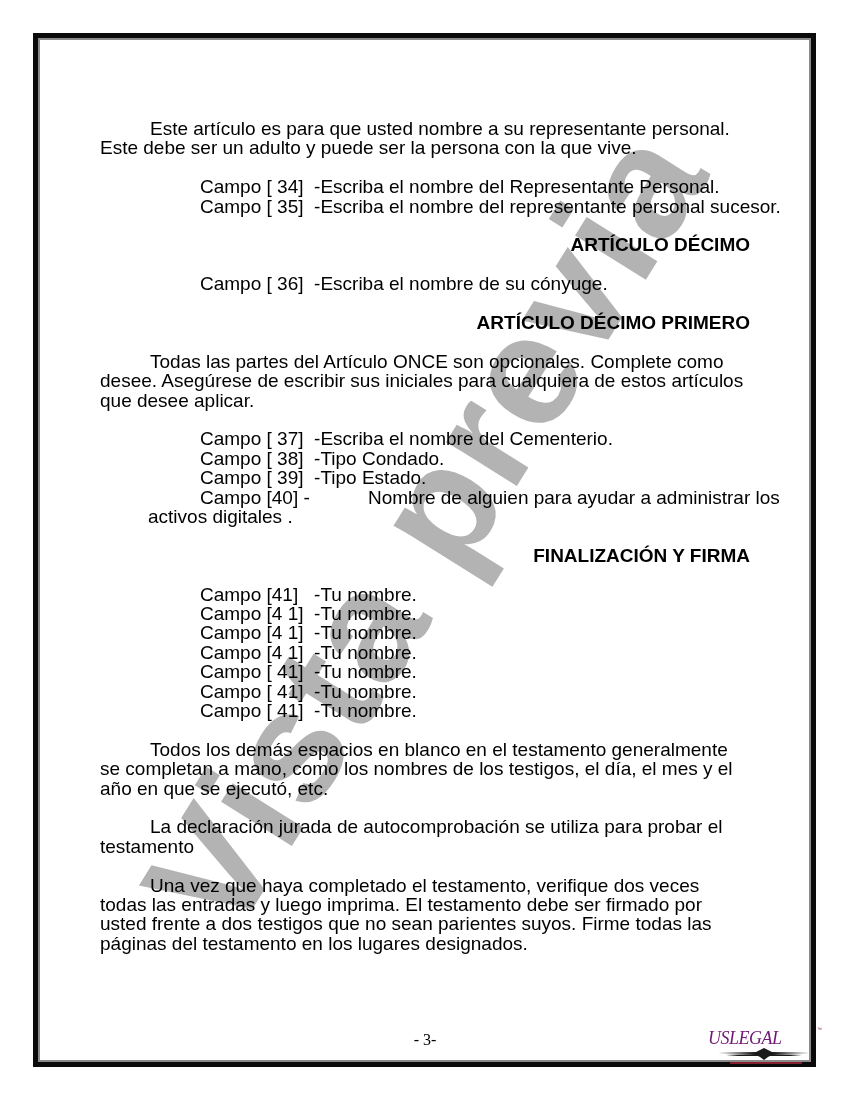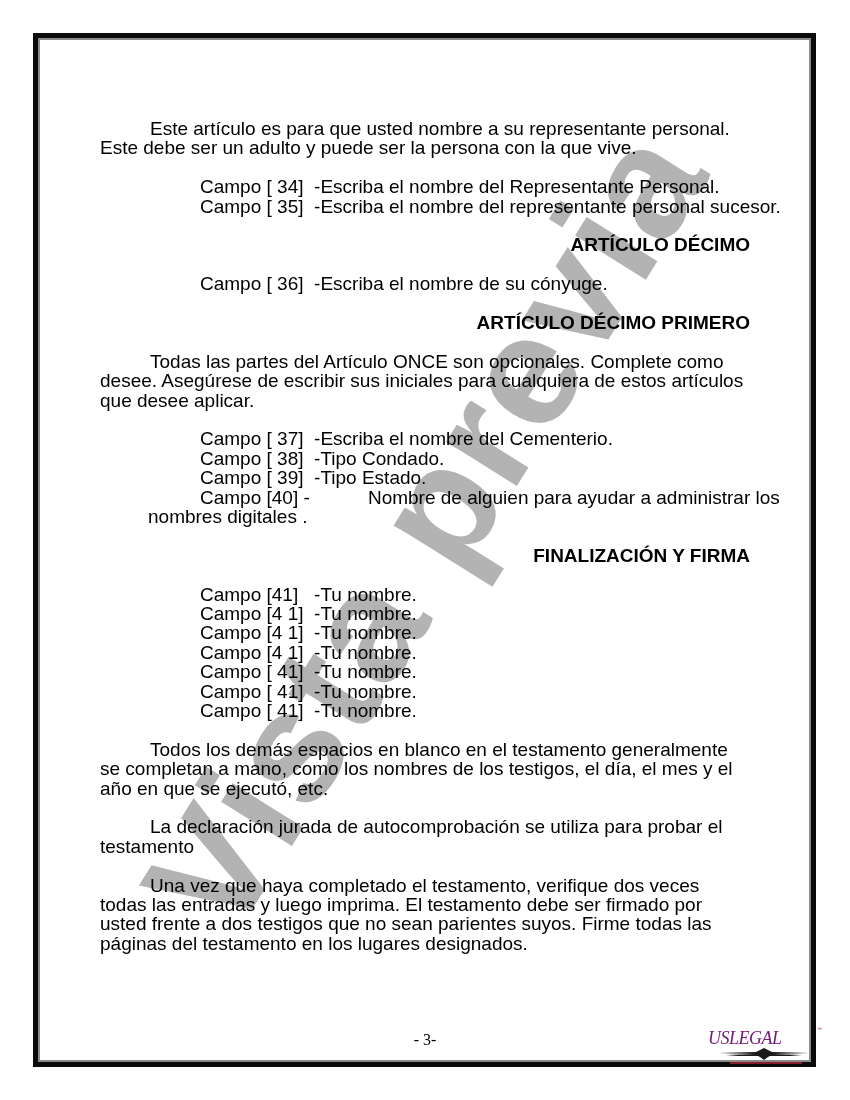--- a/index.html
+++ b/index.html
@@ -148,21 +148,21 @@
     <div class="campo-row"><span>Campo [ 36]</span>  <span>-Escriba el nombre de su cónyuge.</span></div>
   </div>
 
   <div class="heading">ARTÍCULO DÉCIMO PRIMERO</div>
   <p class="para">Todas las partes del Artículo ONCE son opcionales. Complete como desee. Asegúrese de escribir sus iniciales para cualquiera de estos artículos que desee aplicar.</p>
   <div class="campo-list">
     <div class="campo-row"><span>Campo [ 37]</span>  <span>-Escriba el nombre del Cementerio.</span></div>
     <div class="campo-row"><span>Campo [ 38]</span>  <span>-Tipo Condado.</span></div>
     <div class="campo-row"><span>Campo [ 39]</span>  <span>-Tipo Estado.</span></div>
     <div class="campo-row"><span>Campo [40] -</span>           <span>Nombre de alguien para ayudar a administrar los</span></div>
-    <div class="campo-row campo-wrap-continue">nombres digitales .</div>
+    <div class="campo-row campo-wrap-continue">activos digitales .</div>
   </div>
 
   <div class="heading">FINALIZACIÓN Y FIRMA</div>
   <div class="campo-list">
     <div class="campo-row"><span>Campo [41]  </span> <span>-Tu nombre.</span></div>
     <div class="campo-row"><span>Campo [4 1] </span> <span>-Tu nombre.</span></div>
     <div class="campo-row"><span>Campo [4 1] </span> <span>-Tu nombre.</span></div>
     <div class="campo-row"><span>Campo [4 1] </span> <span>-Tu nombre.</span></div>
     <div class="campo-row"><span>Campo [ 41] </span> <span>-Tu nombre.</span></div>
     <div class="campo-row"><span>Campo [ 41] </span> <span>-Tu nombre.</span></div>

